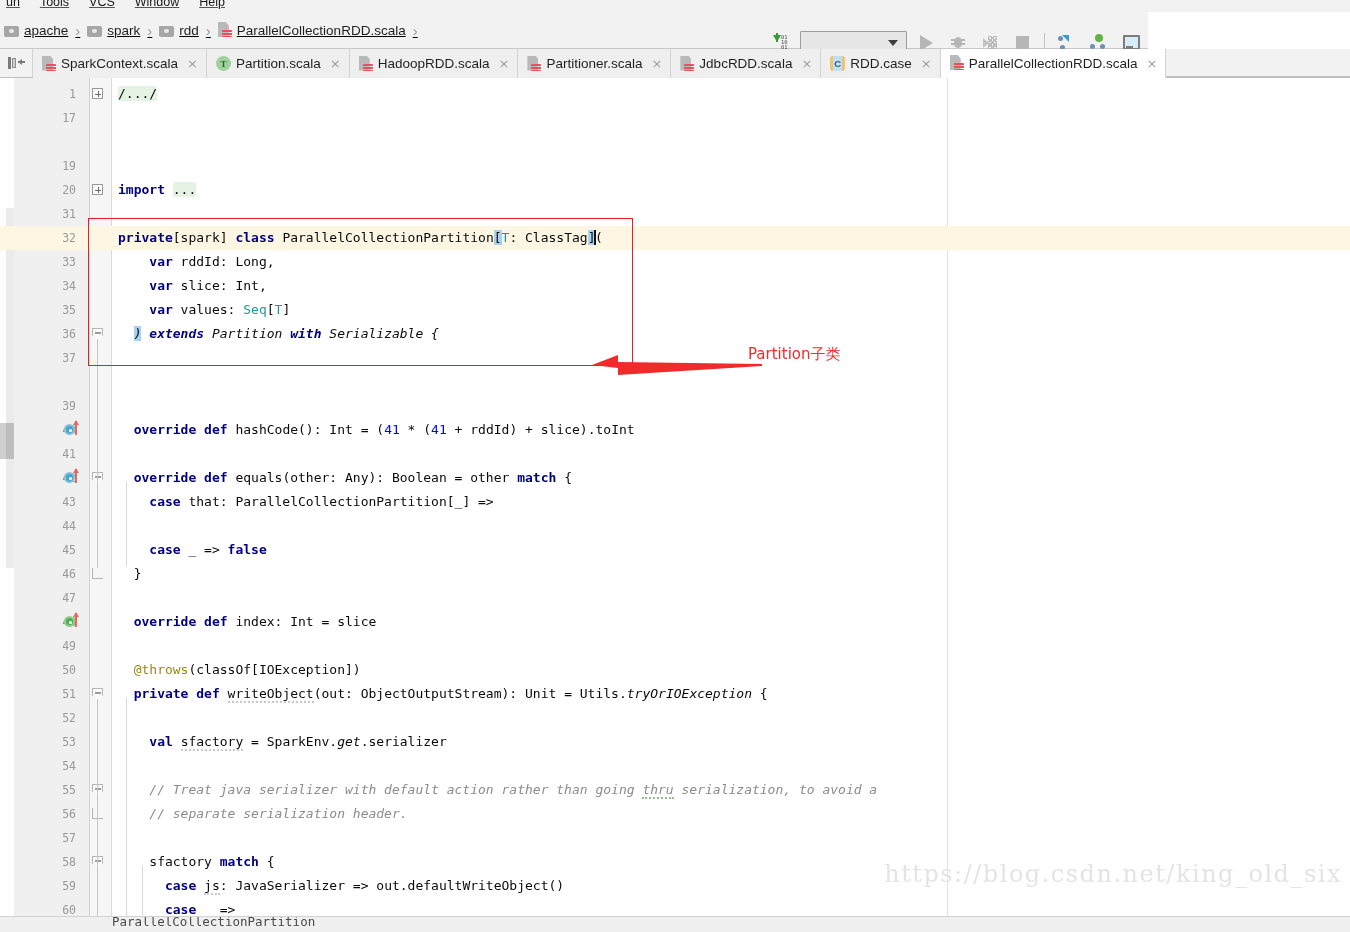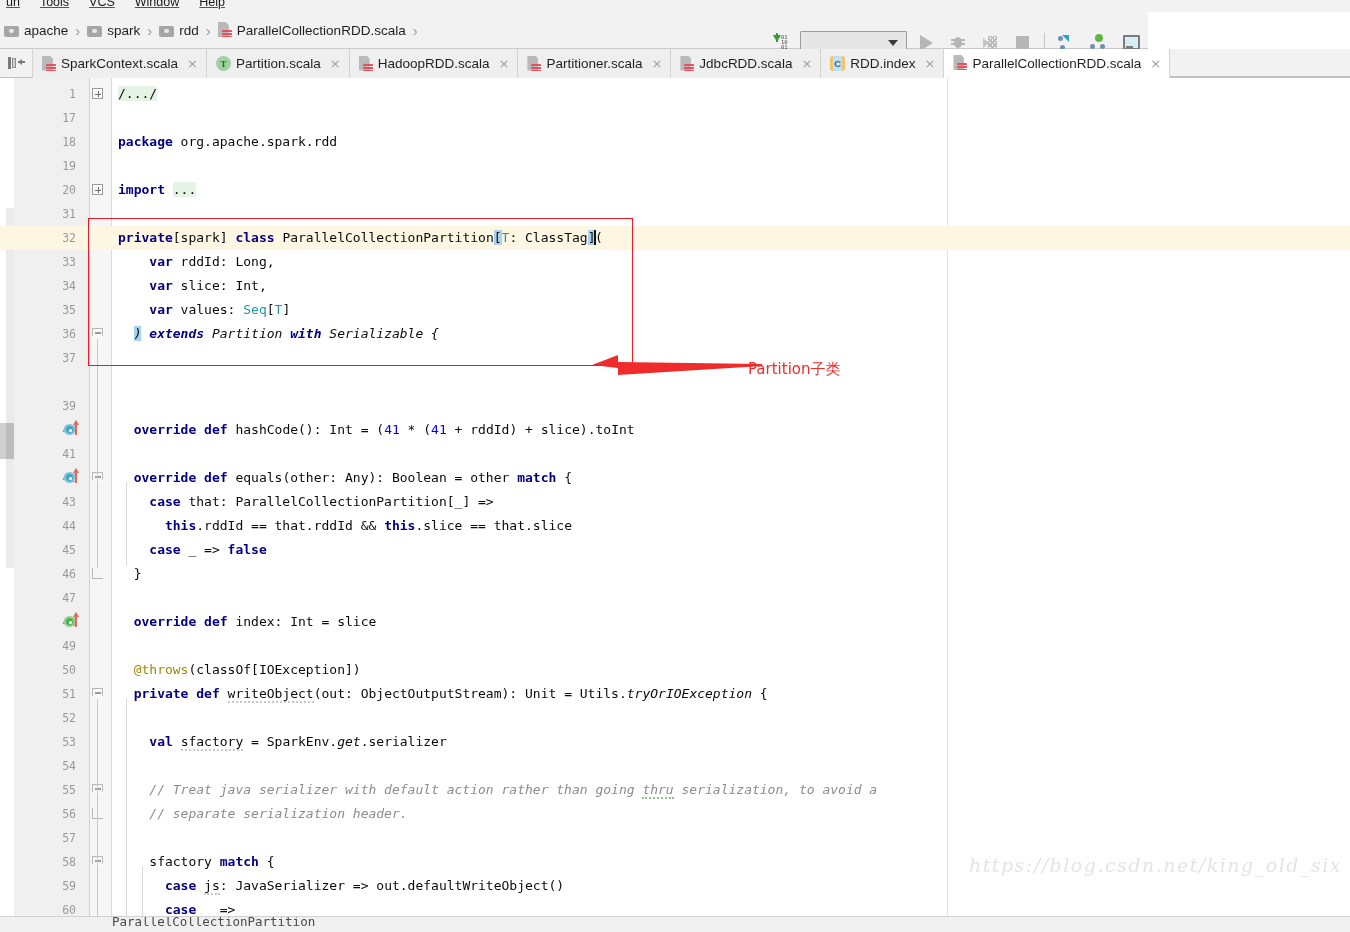--- a/index.html
+++ b/index.html
@@ -28,21 +28,21 @@
     font-size: 12.5px; color: #1a1a1a;
     white-space: nowrap;
   }
   .menubar .mi { text-decoration: underline; text-decoration-color: #555; text-underline-offset: 1px; }
 
   
   .navbar {
     position: absolute; top: 12px; left: 0; width: 1148px; height: 37px;
     background: #f2f2f2;
     border-bottom: 1px solid #c8c8c8;
-    display: flex; align-items: center;
+    display: flex; align-items: center; text-decoration: underline;
   }
   .crumbs { display: flex; align-items: center; height: 100%; padding-left: 0px; }
   .crumb {
     display: flex; align-items: center; gap: 5px;
     font-size: 13.5px; color: #1f1f1f; padding: 0 4px;
     white-space: nowrap;
   }
   .sep { color: #9a9a9a; font-size: 15px; padding: 0 3px; }
   .ic-folder {
     width: 15px; height: 13px; position: relative; display: inline-block;
@@ -274,23 +274,23 @@
   .ann-rect {
     position: absolute; border: 1.5px solid #ec1c24; pointer-events: none;
   }
   .ann-arrow { position: absolute; pointer-events: none; }
   .ann-text {
     position: absolute; color: #ef2b2b; font-size: 15px;
     font-family: "DejaVu Sans", sans-serif; white-space: nowrap;
   }
 
   .watermark {
-    position: absolute; right: 8px; bottom: 40px;
-    color: #e4e4e4; font-size: 19px; letter-spacing: 1.5px;
-    font-family: "DejaVu Serif", serif; white-space: nowrap; font-style: italic;
+    position: absolute; right: 8px; bottom: 28px;
+    color: #e4e4e4; font-size: 24px; letter-spacing: 1.5px;
+    font-family: "DejaVu Serif", serif; white-space: nowrap;
   }
 
   
   .bottombar {
     position: absolute; left: 0; bottom: 0; width: 1350px; height: 16px;
     background: #f0f0f0; border-top: 1px solid #d2d2d2; overflow: hidden;
   }
   .bottombar .bc {
     position: absolute; left: 112px; top: -3px;
     font-family: "DejaVu Sans Mono", monospace; font-size: 12.5px; color: #4a4a4a;
@@ -418,21 +418,21 @@
     </div>
     <div class="tab">
       <span class="ic-scala"></span>
       <span>JdbcRDD.scala</span>
       <span class="x">×</span>
     </div>
     <div class="tab">
       <span class="ic-class">
           <span>C</span>
         </span>
-      <span>RDD.index</span>
+      <span>RDD.case</span>
       <span class="x">×</span>
     </div>
     <div class="tab active">
       <span class="ic-scala"></span>
       <span>ParallelCollectionRDD.scala</span>
       <span class="x">×</span>
     </div>
     <div class="filler"></div>
   </div>
 
@@ -456,24 +456,20 @@
           <div class="lineno" style="left: 14px;">1</div>
           <div class="fold" style="position: absolute; left: 92px; top: 6px;">
             <span class="fold-plus"></span>
           </div>
           <div class="codeline" style="left: 118px;"><span class="folded">/.../</span></div>
         </div>
         <div class="row" style="top: 28px;">
           <div class="lineno" style="left: 14px;">17</div>
           <div class="codeline" style="left: 118px;"></div>
         </div>
-        <div class="row" style="top: 52px;">
-          <div class="lineno" style="left: 14px;">18</div>
-          <div class="codeline" style="left: 118px;"><span class="kw">package</span> org.apache.spark.rdd</div>
-        </div>
         <div class="row" style="top: 76px;">
           <div class="lineno" style="left: 14px;">19</div>
           <div class="codeline" style="left: 118px;"></div>
         </div>
         <div class="row" style="top: 100px;">
           <div class="lineno" style="left: 14px;">20</div>
           <div class="fold" style="position: absolute; left: 92px; top: 6px;">
             <span class="fold-plus"></span>
           </div>
           <div class="codeline" style="left: 118px;"><span class="kw">import</span> <span class="folded">...</span></div>
@@ -537,21 +533,20 @@
             <span class="tip"></span>
           </div>
           <div class="codeline" style="left: 118px;">  <span class="kw">override</span> <span class="kw">def</span> equals(other: Any): Boolean = other <span class="kw">match</span> {</div>
         </div>
         <div class="row" style="top: 412px;">
           <div class="lineno" style="left: 14px;">43</div>
           <div class="codeline" style="left: 118px;">    <span class="kw">case</span> that: ParallelCollectionPartition[_] =&gt;</div>
         </div>
         <div class="row" style="top: 436px;">
           <div class="lineno" style="left: 14px;">44</div>
-          <div class="codeline" style="left: 118px;">      <span class="kw">this</span>.rddId == that.rddId &amp;&amp; <span class="kw">this</span>.slice == that.slice</div>
         </div>
         <div class="row" style="top: 460px;">
           <div class="lineno" style="left: 14px;">45</div>
           <div class="codeline" style="left: 118px;">    <span class="kw">case</span> _ =&gt; <span class="kw">false</span></div>
         </div>
         <div class="row" style="top: 484px;">
           <div class="lineno" style="left: 14px;">46</div>
           <div class="fold-bot" style="position: absolute; left: 92px; top: 6px;"></div>
           <div class="codeline" style="left: 118px;">  }</div>
         </div>
@@ -637,21 +632,21 @@
         <div class="indent-guide" style="left: 126px; top: 620px; height: 224px;"></div>
         <div class="indent-guide" style="left: 142px; top: 788px; height: 56px;"></div>
       </div>
 
     <div class="ann-rect" style="left:88px; top:140px; width:545px; height:148px;"></div>
 
     <svg class="ann-arrow" width="170" height="30" style="left:592px; top:272px;" viewBox="0 0 170 30">
       <polygon points="0,15 26,5 26,12 170,14 170,16 26,25 26,18" fill="#ef2b2b"></polygon>
     </svg>
 
-    <div class="ann-text" style="left:748px; top:282px;">Partition子类</div>
+    <div class="ann-text" style="left:748px; top:267px;">Partition子类</div>
 
     <div class="watermark">https://blog.csdn.net/king_old_six</div>
   </div>
 
   <div class="bottombar">
     <div class="bc">ParallelCollectionPartition</div>
   </div>
 
 </div>
 

